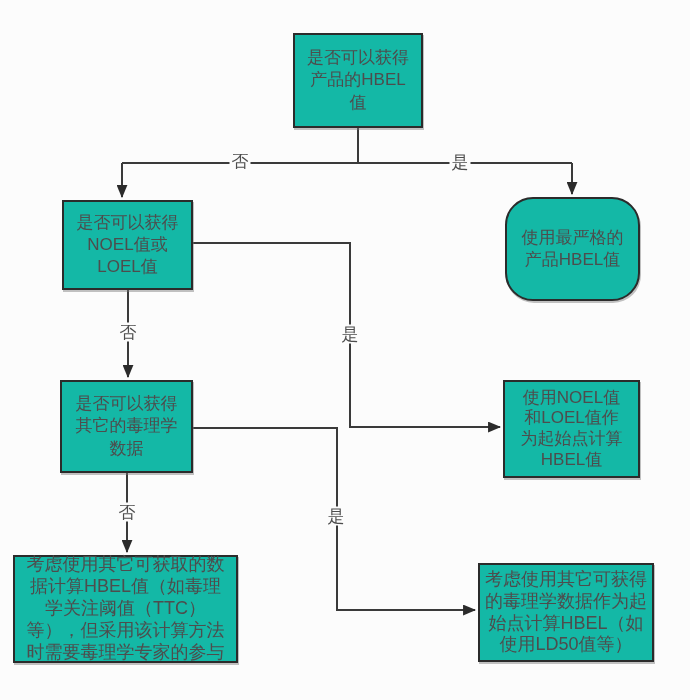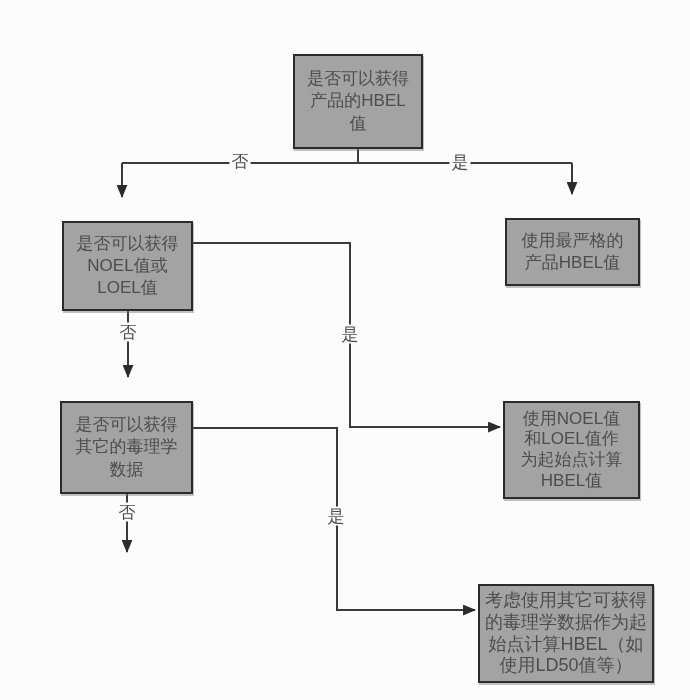--- a/index.html
+++ b/index.html
@@ -23,33 +23,32 @@
     height: 700px;
   }
   .connector-layer path {
     fill: none;
     stroke: #3a3a3a;
     stroke-width: 2;
   }
   .node {
     position: absolute;
     box-sizing: border-box;
-    background: #a3a3a3;
+    background: #14b8a6;
     border: 2px solid #2b2b2b;
     box-shadow: 1px 2px 0 rgba(120,120,120,0.45);
     display: flex;
     align-items: center;
     justify-content: center;
     text-align: center;
     white-space: pre-line;
     color: #4d4d4d;
     font-size: 17px;
     line-height: 1.3;
     padding: 4px;
-    margin-top: 21px;
   }
   .node.small-gap { line-height: 1.22; }
   .edge-label {
     position: absolute;
     transform: translate(-50%, -50%);
     background: #fcfcfc;
     color: #4d4d4d;
     font-size: 17px;
     line-height: 1;
     padding: 1px 2px;
@@ -83,32 +82,37 @@
   </svg>
 
   <div class="node" style="left:293px; top:33px; width:130px; height:95px;">是否可以获得
 产品的HBEL
 值</div>
 
   <div class="node" style="left:62px; top:200px; width:131px; height:90px;">是否可以获得
 NOEL值或
 LOEL值</div>
 
-  <div class="node" style="left:505px; top:197px; width:135px; height:68px;">使用最严格的
+  <div class="node" style="left:505px; top:197px; width:135px; height:104px;border-radius:28px;">使用最严格的
 产品HBEL值</div>
 
   <div class="node" style="left:60px; top:380px; width:133px; height:93px;">是否可以获得
 其它的毒理学
 数据</div>
 
   <div class="node small-gap" style="left:503px; top:380px; width:137px; height:98px;">使用NOEL值
 和LOEL值作
 为起始点计算
 HBEL值</div>
 
+  <div class="node small-gap" style="left:13px; top:555px; width:225px; height:108px; font-size:18px;">考虑使用其它可获取的数
+据计算HBEL值（如毒理
+学关注阈值（TTC）
+等），但采用该计算方法
+时需要毒理学专家的参与</div>
 
   <div class="node small-gap" style="left:478px; top:563px; width:176px; height:99px; font-size:18px;">考虑使用其它可获得
 的毒理学数据作为起
 始点计算HBEL（如
 使用LD50值等）</div>
 
   <span class="edge-label" style="left:240px; top:161px;">否</span>
 
   <span class="edge-label" style="left:460px; top:162px;">是</span>
 

